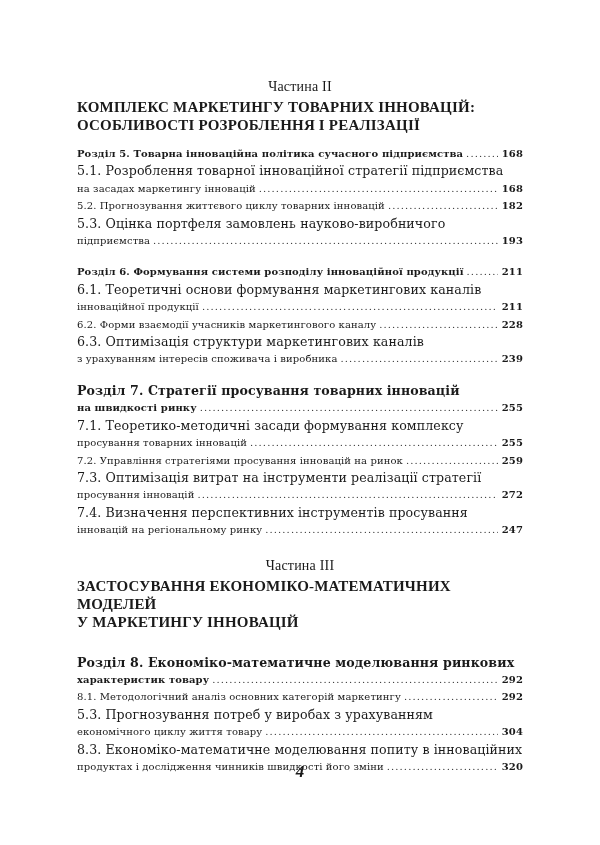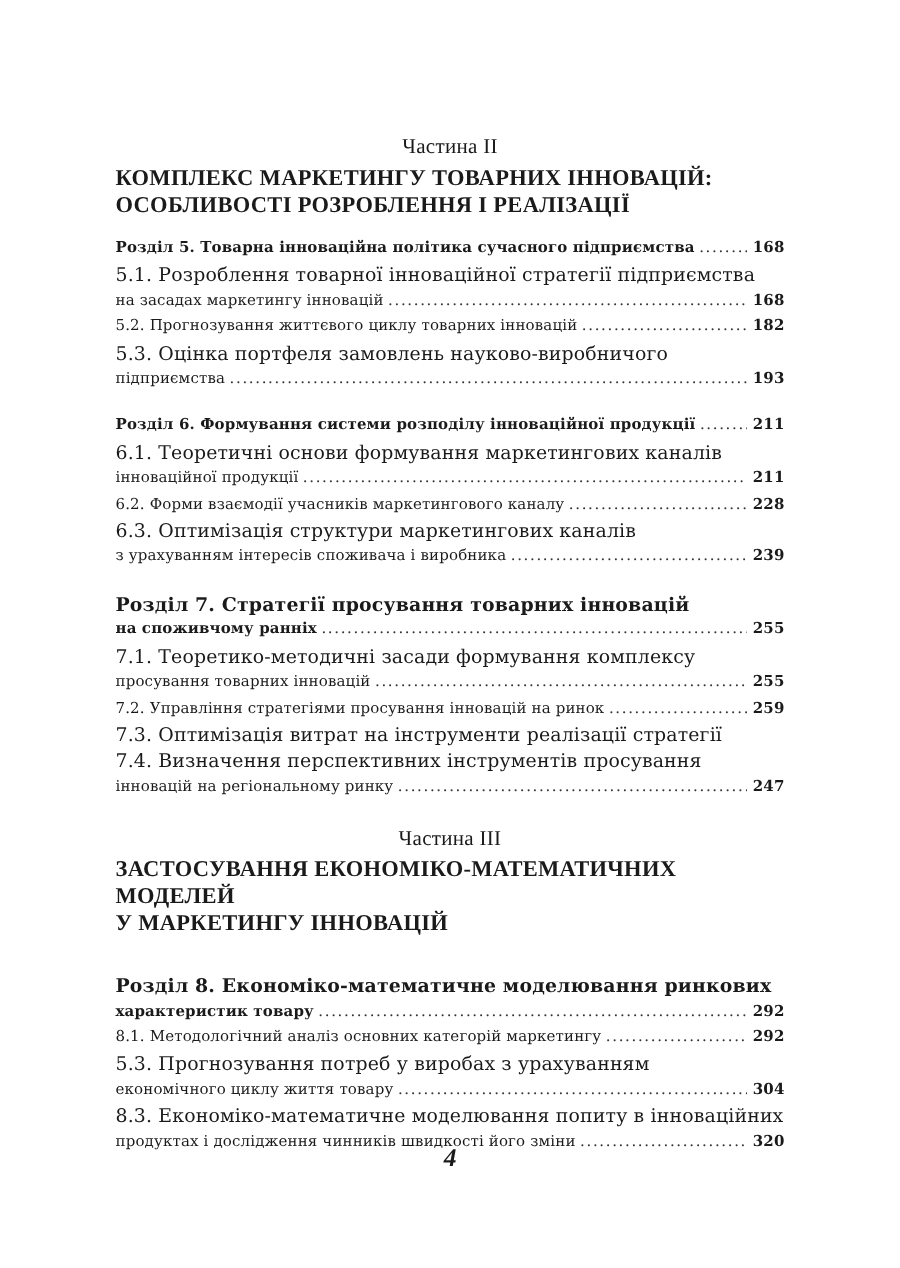--- a/index.html
+++ b/index.html
@@ -1,18 +1,18 @@
 <!DOCTYPE html>
 <html><head>
 <meta charset="utf-8">
 <style>
   html, body { margin: 0; padding: 0; background: #ffffff; }
   body { width: 600px; height: 845px; position: relative; overflow: hidden;
          font-family: "DejaVu Serif", "Liberation Serif", serif; color: #1a1a1a; }
-  .page { position: absolute; left: 77px; top: 90px; width: 446px; }
+  .page { position: absolute; left: 77px; top: 78px; width: 446px; }
   .part-label { text-align: center; font-family: "Liberation Serif", serif; font-size: 14px; line-height: 18px; margin: 0 0 2px 0; letter-spacing: 0.2px; }
   .part-title { text-align: left; font-family: "Liberation Serif", serif; font-weight: bold; font-size: 15px; line-height: 18px; margin: 0; letter-spacing: 0.2px; }
   .part-block { margin-bottom: 11px; }
   .part-block.p3 { margin-top: 18px; margin-bottom: 23px; }
   .section { margin-bottom: 14px; }
   .line { position: relative; font-size: 12.6px; line-height: 17.4px; white-space: nowrap; letter-spacing: 0.1px; }
   .entry-line { display: flex; align-items: baseline; font-size: 10px; line-height: 17.4px; white-space: nowrap; letter-spacing: 0.1px; }
   .entry-line .txt { flex: 0 0 auto; }
   .entry-line .dots { flex: 1 1 auto; overflow: hidden; margin: 0 4px 0 3px; color: #333; font-size: 10px; letter-spacing: 1.1px; }
   .entry-line .dots::before { content: "................................................................................................................................................................................"; }
@@ -87,40 +87,45 @@
           <span class="dots"></span>
           <span class="num">239</span>
         </div>
     </div>
   </div>
 
   <div class="section">
     <div>
       <div class="line bold">Розділ 7. Стратегії просування товарних інновацій</div>
       <div class="entry-line chapter">
-          <span class="txt">на споживчому ранніх</span>
+          <span class="txt">на швидкості ринку</span>
           <span class="dots"></span>
           <span class="num">255</span>
         </div>
     </div>
     <div>
       <div class="line">7.1. Теоретико-методичні засади формування комплексу</div>
       <div class="entry-line">
           <span class="txt">просування товарних інновацій</span>
           <span class="dots"></span>
           <span class="num">255</span>
         </div>
     </div>
     <div class="entry-line">
       <span class="txt">7.2. Управління стратегіями просування інновацій на ринок</span>
         <span class="dots"></span>
         <span class="num">259</span>
     </div>
     <div>
       <div class="line">7.3. Оптимізація витрат на інструменти реалізації стратегії</div>
+      <div class="entry-line">
+          <span class="txt">просування інновацій</span>
+          <span class="dots"></span>
+          <span class="num">272</span>
+        </div>
     </div>
     <div>
       <div class="line">7.4. Визначення перспективних інструментів просування</div>
       <div class="entry-line">
           <span class="txt">інновацій на регіональному ринку</span>
           <span class="dots"></span>
           <span class="num">247</span>
         </div>
     </div>
   </div>

